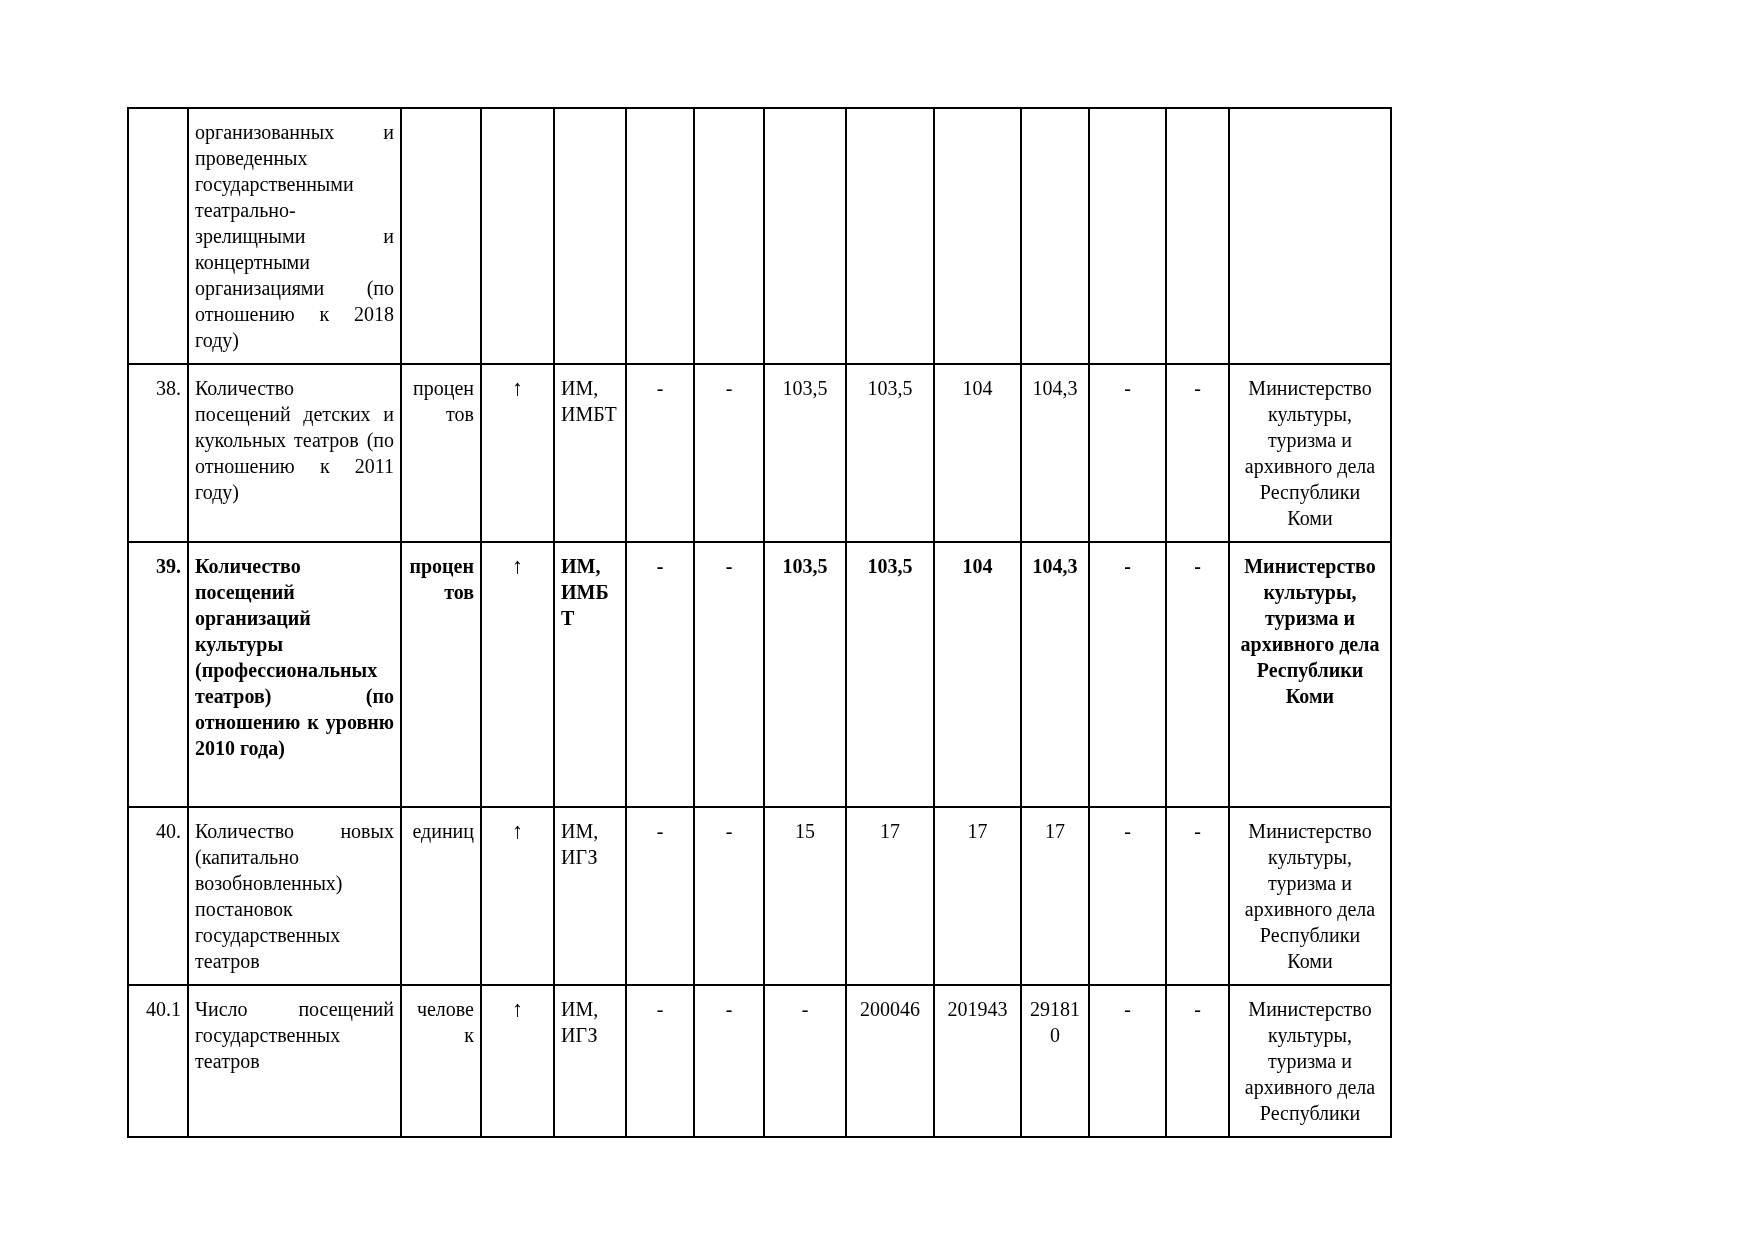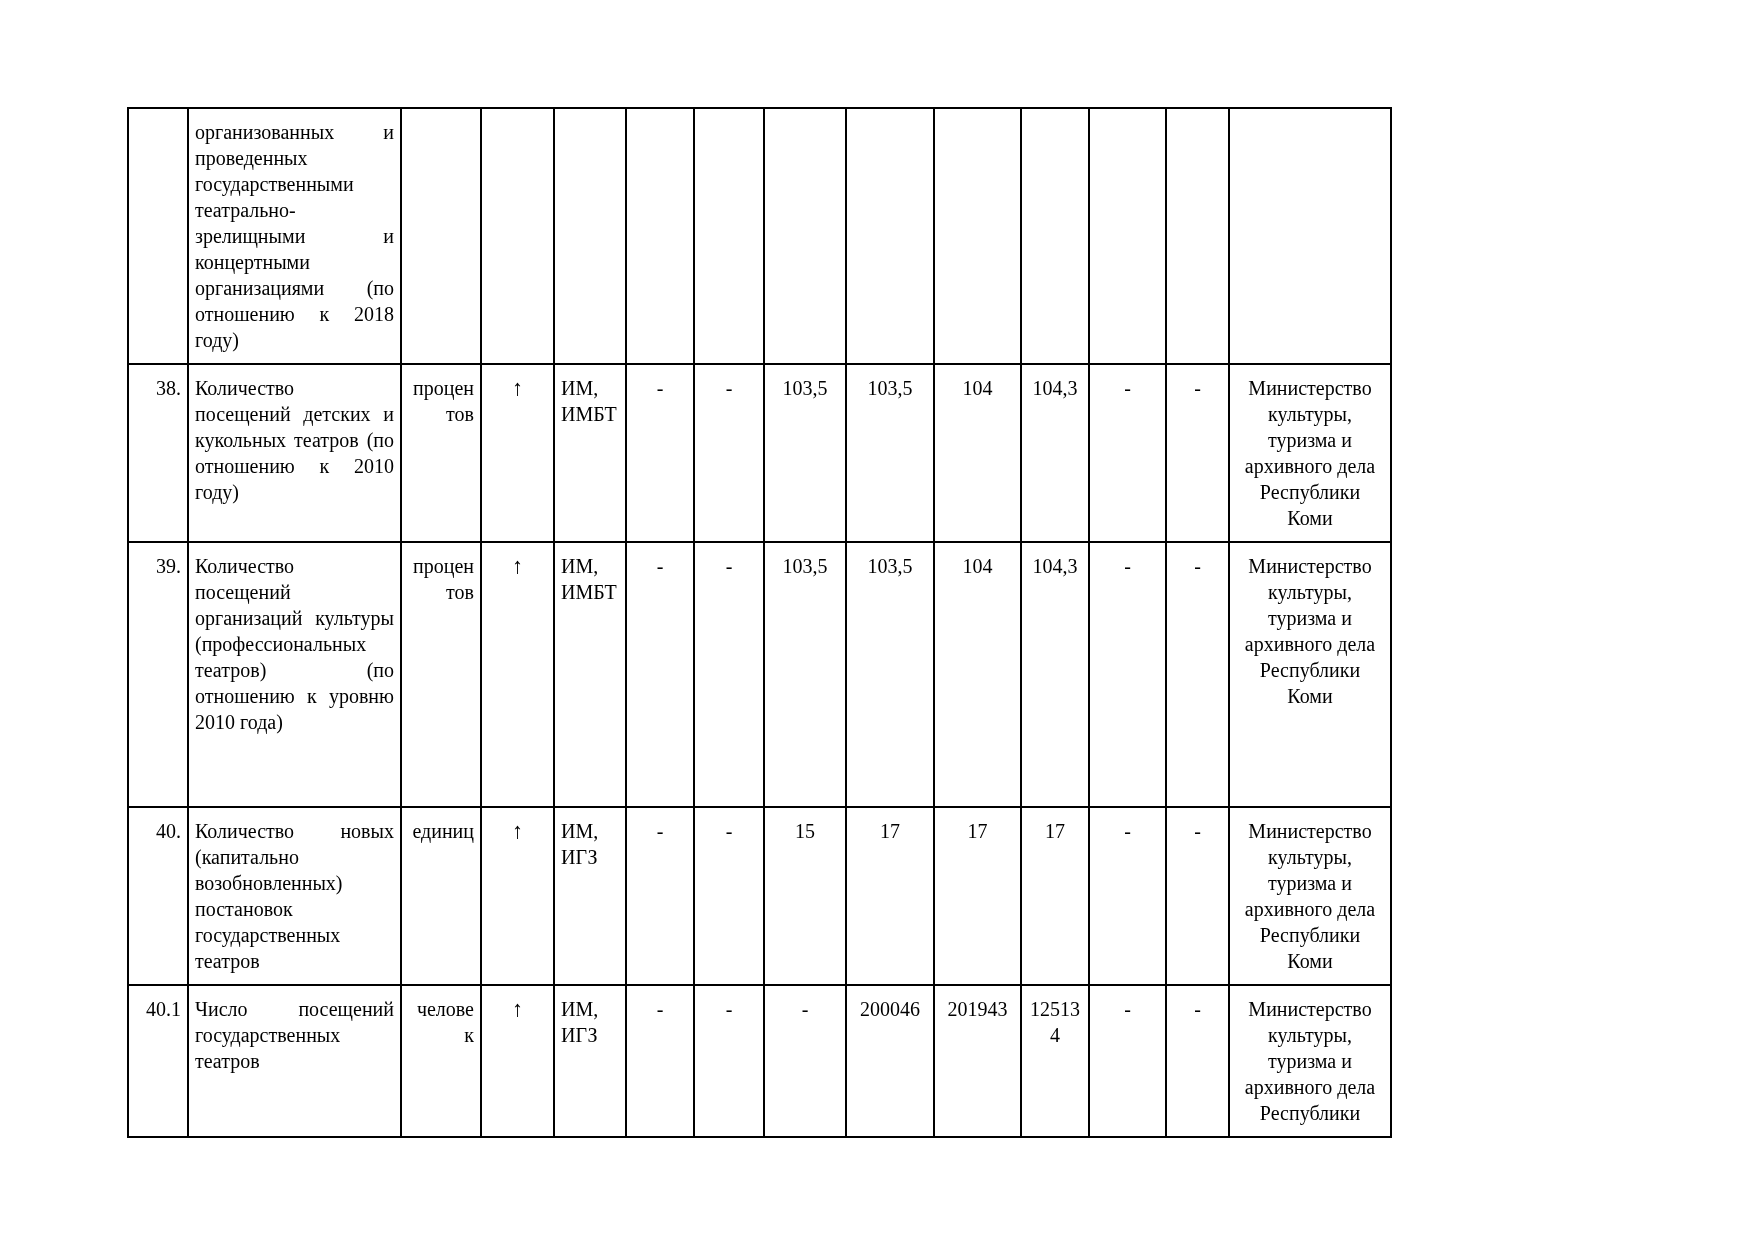--- a/index.html
+++ b/index.html
@@ -33,21 +33,21 @@
   }
   .c-num   { text-align: right; }
   .c-name  { text-align: justify; }
   .c-unit  { text-align: right; }
   .c-trend { text-align: center; font-size: 22px; }
   .c-src   { text-align: left; }
   .c-val   { text-align: center; }
   .c-resp  { text-align: center; }
   tr.r0 { height: 223px; }
   tr.r1 { height: 173px; }
-  tr.r2 { height: 265px; }
+  tr.r2 { height: 265px; font-weight: bold; }
   tr.r3 { height: 175px; }
   tr.r4 { height: 146px; }
 </style>
 </head>
 <body>
 
 <table class="doc-table">
   <colgroup>
     <col style="width:60px">
     <col style="width:213px">
@@ -76,21 +76,21 @@
       <td class="c-val"></td>
       <td class="c-val"></td>
       <td class="c-val"></td>
       <td class="c-val"></td>
       <td class="c-val"></td>
       <td class="c-val"></td>
       <td class="c-resp"></td>
     </tr>
     <tr class="r1">
       <td class="c-num">38.</td>
-      <td class="c-name">Количество посещений детских и кукольных театров (по отношению к 2010 году)</td>
+      <td class="c-name">Количество посещений детских и кукольных театров (по отношению к 2011 году)</td>
       <td class="c-unit">процентов</td>
       <td class="c-trend">↑</td>
       <td class="c-src">ИМ, ИМБТ</td>
       <td class="c-val">-</td>
       <td class="c-val">-</td>
       <td class="c-val">103,5</td>
       <td class="c-val">103,5</td>
       <td class="c-val">104</td>
       <td class="c-val">104,3</td>
       <td class="c-val">-</td>
@@ -133,19 +133,19 @@
       <td class="c-num">40.1</td>
       <td class="c-name">Число посещений государственных театров</td>
       <td class="c-unit">человек</td>
       <td class="c-trend">↑</td>
       <td class="c-src">ИМ, ИГЗ</td>
       <td class="c-val">-</td>
       <td class="c-val">-</td>
       <td class="c-val">-</td>
       <td class="c-val">200046</td>
       <td class="c-val">201943</td>
-      <td class="c-val">125134</td>
+      <td class="c-val">291810</td>
       <td class="c-val">-</td>
       <td class="c-val">-</td>
       <td class="c-resp">Министерство культуры, туризма и архивного дела Республики</td>
     </tr>
   </tbody>
 </table>
 
 </body></html>

